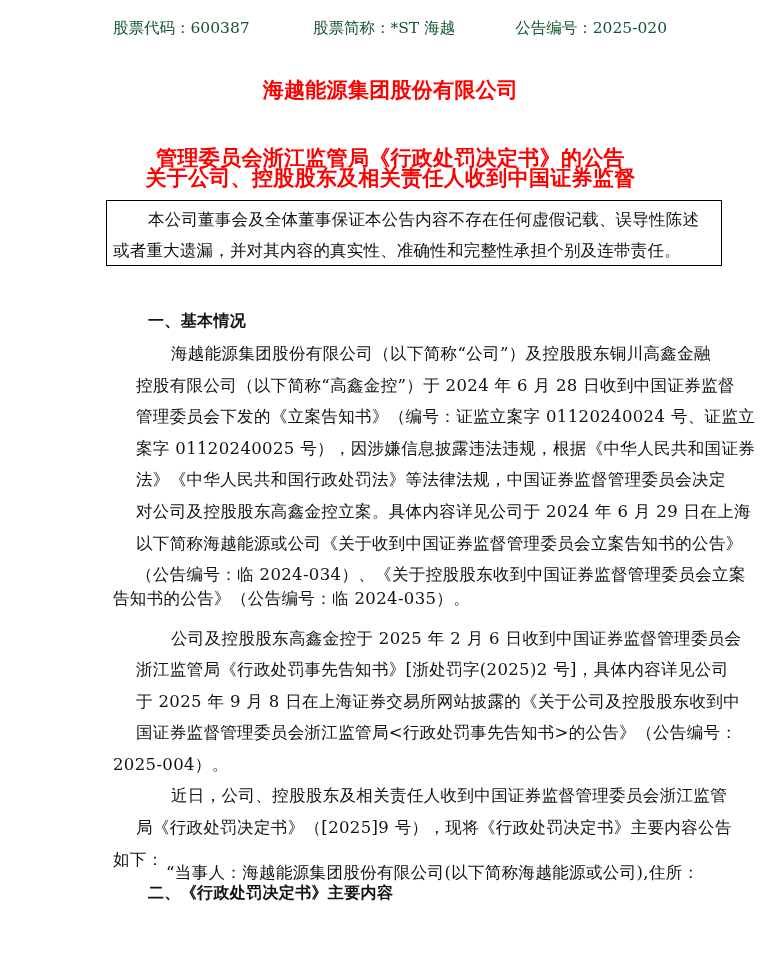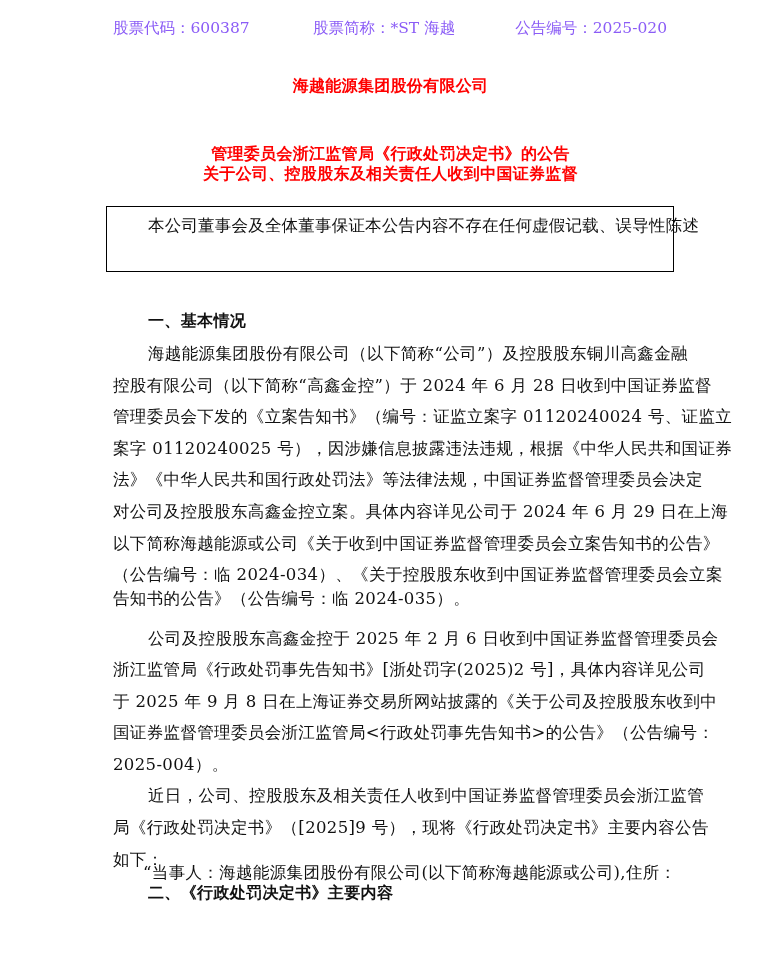--- a/index.html
+++ b/index.html
@@ -1,54 +1,55 @@
 <!DOCTYPE html>
 <html><head>
 <meta charset="utf-8">
 <style>
   html, body { margin:0; padding:0; background:#ffffff; }
   body { width:781px; height:960px; position:relative; overflow:hidden;
          font-family: "DejaVu Serif", "Liberation Serif", serif; color:#111; }
   .hdr { position:absolute; top:18px; left:113px; width:554px; height:22px;
-         font-size:15.5px; color:#8b5cf6; }
+         font-size:15.5px; color:#14532d; }
   .hdr span { position:absolute; top:0; white-space:nowrap; }
   .hdr .h1 { left:0; }
   .hdr .h2 { left:200px; }
   .hdr .h3 { right:0; }
   .title { position:absolute; left:0; width:781px; text-align:center;
            color:#ff0000; font-family:"DejaVu Sans","Liberation Sans",sans-serif;
-           font-weight:bold; font-size:16px; letter-spacing:0.3px; white-space:nowrap; }
+           font-weight:bold; font-size:21px; letter-spacing:0.3px; white-space:nowrap; }
   .t1 { top:76px; } .t2 { top:124px;margin-top:40px; } .t3 { top:144px;text-align:center; }
-  .notice { position:absolute; left:106px; top:206px; width:566px; height:64px;
-            border:1.5px solid #000; box-sizing:content-box; }
+  .notice { position:absolute; left:106px; top:200px; width:566px; height:64px;
+            border:1.5px solid #000; box-sizing:content-box;padding-left:48px; }
   .notice p { margin:0; position:absolute; left:6px; width:556px; font-size:16.5px;
               white-space:nowrap; letter-spacing:0.2px; }
   .notice .n1 { top:8px; text-indent:35px; }
   .notice .n2 { top:39px; }
   .line { position:absolute; left:113px; width:556px; font-size:16.5px;
           white-space:nowrap; letter-spacing:0.35px; height:22px; }
   .ind { padding-left:35px; box-sizing:border-box; }
   .sec { font-family:"DejaVu Sans","Liberation Sans",sans-serif; font-weight:bold; font-size:16px; }
-  .just { text-align-last: justify; text-align: justify; }
+  .just { text-align-last: justify; text-align: justify; margin-left: 23px; }
 </style>
 </head>
 <body>
 
 <div class="hdr">
   <span class="h1">股票代码：600387</span>
   <span class="h2">股票简称：*ST 海越</span>
   <span class="h3">公告编号：2025-020</span>
 </div>
 
 <div class="title t1">海越能源集团股份有限公司</div>
 <div class="title t2">关于公司、控股股东及相关责任人收到中国证券监督</div>
 <div class="title t3">管理委员会浙江监管局《行政处罚决定书》的公告</div>
 
 <div class="notice">
   <p class="n1 just">本公司董事会及全体董事保证本公告内容不存在任何虚假记载、误导性陈述</p>
+  <p class="n2 just">或者重大遗漏，并对其内容的真实性、准确性和完整性承担个别及连带责任。</p>
 </div>
 
 <div class="line ind sec" style="top:311px">一、基本情况</div>
 
 <div class="line ind just" style="top:343px">海越能源集团股份有限公司（以下简称“公司”）及控股股东铜川高鑫金融</div>
 <div class="line just" style="top:375px">控股有限公司（以下简称“高鑫金控”）于 2024 年 6 月 28 日收到中国证券监督</div>
 <div class="line just" style="top:406px">管理委员会下发的《立案告知书》（编号：证监立案字 01120240024 号、证监立</div>
 <div class="line just" style="top:438px">案字 01120240025 号），因涉嫌信息披露违法违规，根据《中华人民共和国证券</div>
 <div class="line just" style="top:469px">法》《中华人民共和国行政处罚法》等法律法规，中国证券监督管理委员会决定</div>
 <div class="line just" style="top:501px">对公司及控股股东高鑫金控立案。具体内容详见公司于 2024 年 6 月 29 日在上海</div>

